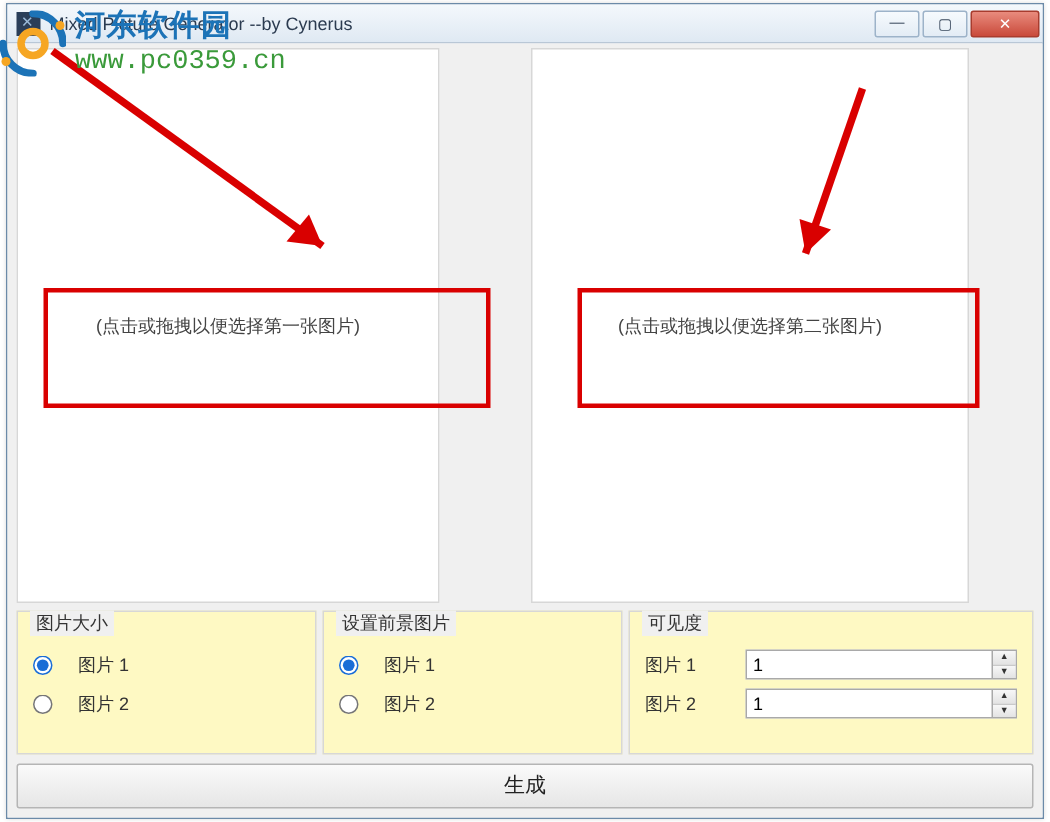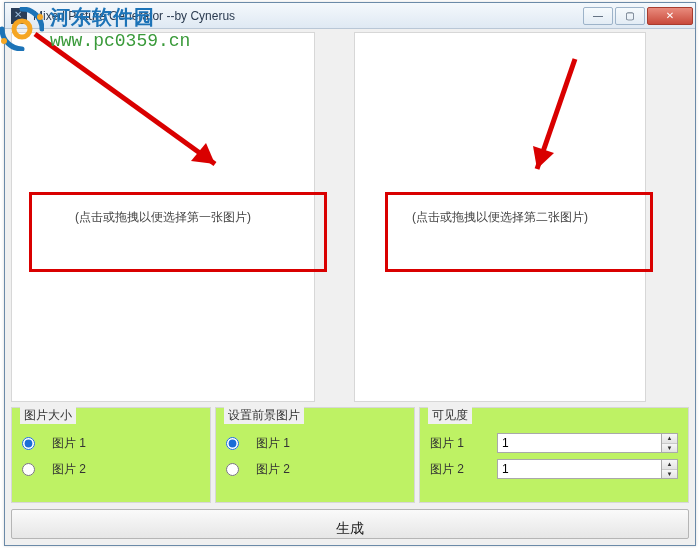--- a/index.html
+++ b/index.html
@@ -63,21 +63,21 @@
     .drop-area {
       position: absolute;
       top: 3px;
       height: 370px;
       background: #fff;
       border: 1px solid #d7d7d7;
       display: flex; align-items: center; justify-content: center;
       color: #444;
       text-align: center;
     }
-    .drop-left  { left: 6px;  width: 304px; }
+    .drop-left  { left: 6px;  width: 282px; }
     .drop-right { left: 349px; width: 292px; }
     .highlight-box {
       position: absolute;
       border: 3px solid #d90000;
       pointer-events: none;
     }
     .hb1 { left: 24px; top: 163px; width: 298px; height: 80px; }
     .hb2 { left: 380px; top: 163px; width: 268px; height: 80px; }
     
     .arrow {
@@ -86,21 +86,21 @@
     
     .settings {
       position: absolute;
       left: 6px; right: 6px; top: 378px;
       height: 96px;
       display: flex;
       gap: 4px;
     }
     .group {
       flex: 1;
-      background: #bef264;
+      background: #fef9c3;
       border: 1px solid #d7d7d7;
       position: relative;
       padding: 22px 10px 6px;
     }
     .group-title {
       position: absolute;
       top: -1px; left: 8px;
       background: #f0f0f0;
       padding: 0 4px;
       font-size: 12px;
@@ -138,21 +138,21 @@
     }
     .spinner .buttons div:last-child { border-bottom: none; }
     
     .gen-btn {
       position: absolute;
       left: 6px; right: 6px; top: 480px;
       height: 30px;
       background: linear-gradient(#fafafa, #e6e6e6);
       border: 1px solid #b5b5b5;
       border-radius: 2px;
-      display: flex; align-items: flex-end; justify-content: center;
+      display: flex; align-items: center; justify-content: center;
       font-size: 14px; color: #222;
     }
     
     .wm {
       position: absolute; left: 0; top: 4px;
       display: flex; align-items: center; gap: 6px;
       z-index: 50;
       pointer-events: none;
     }
     .wm-logo {

